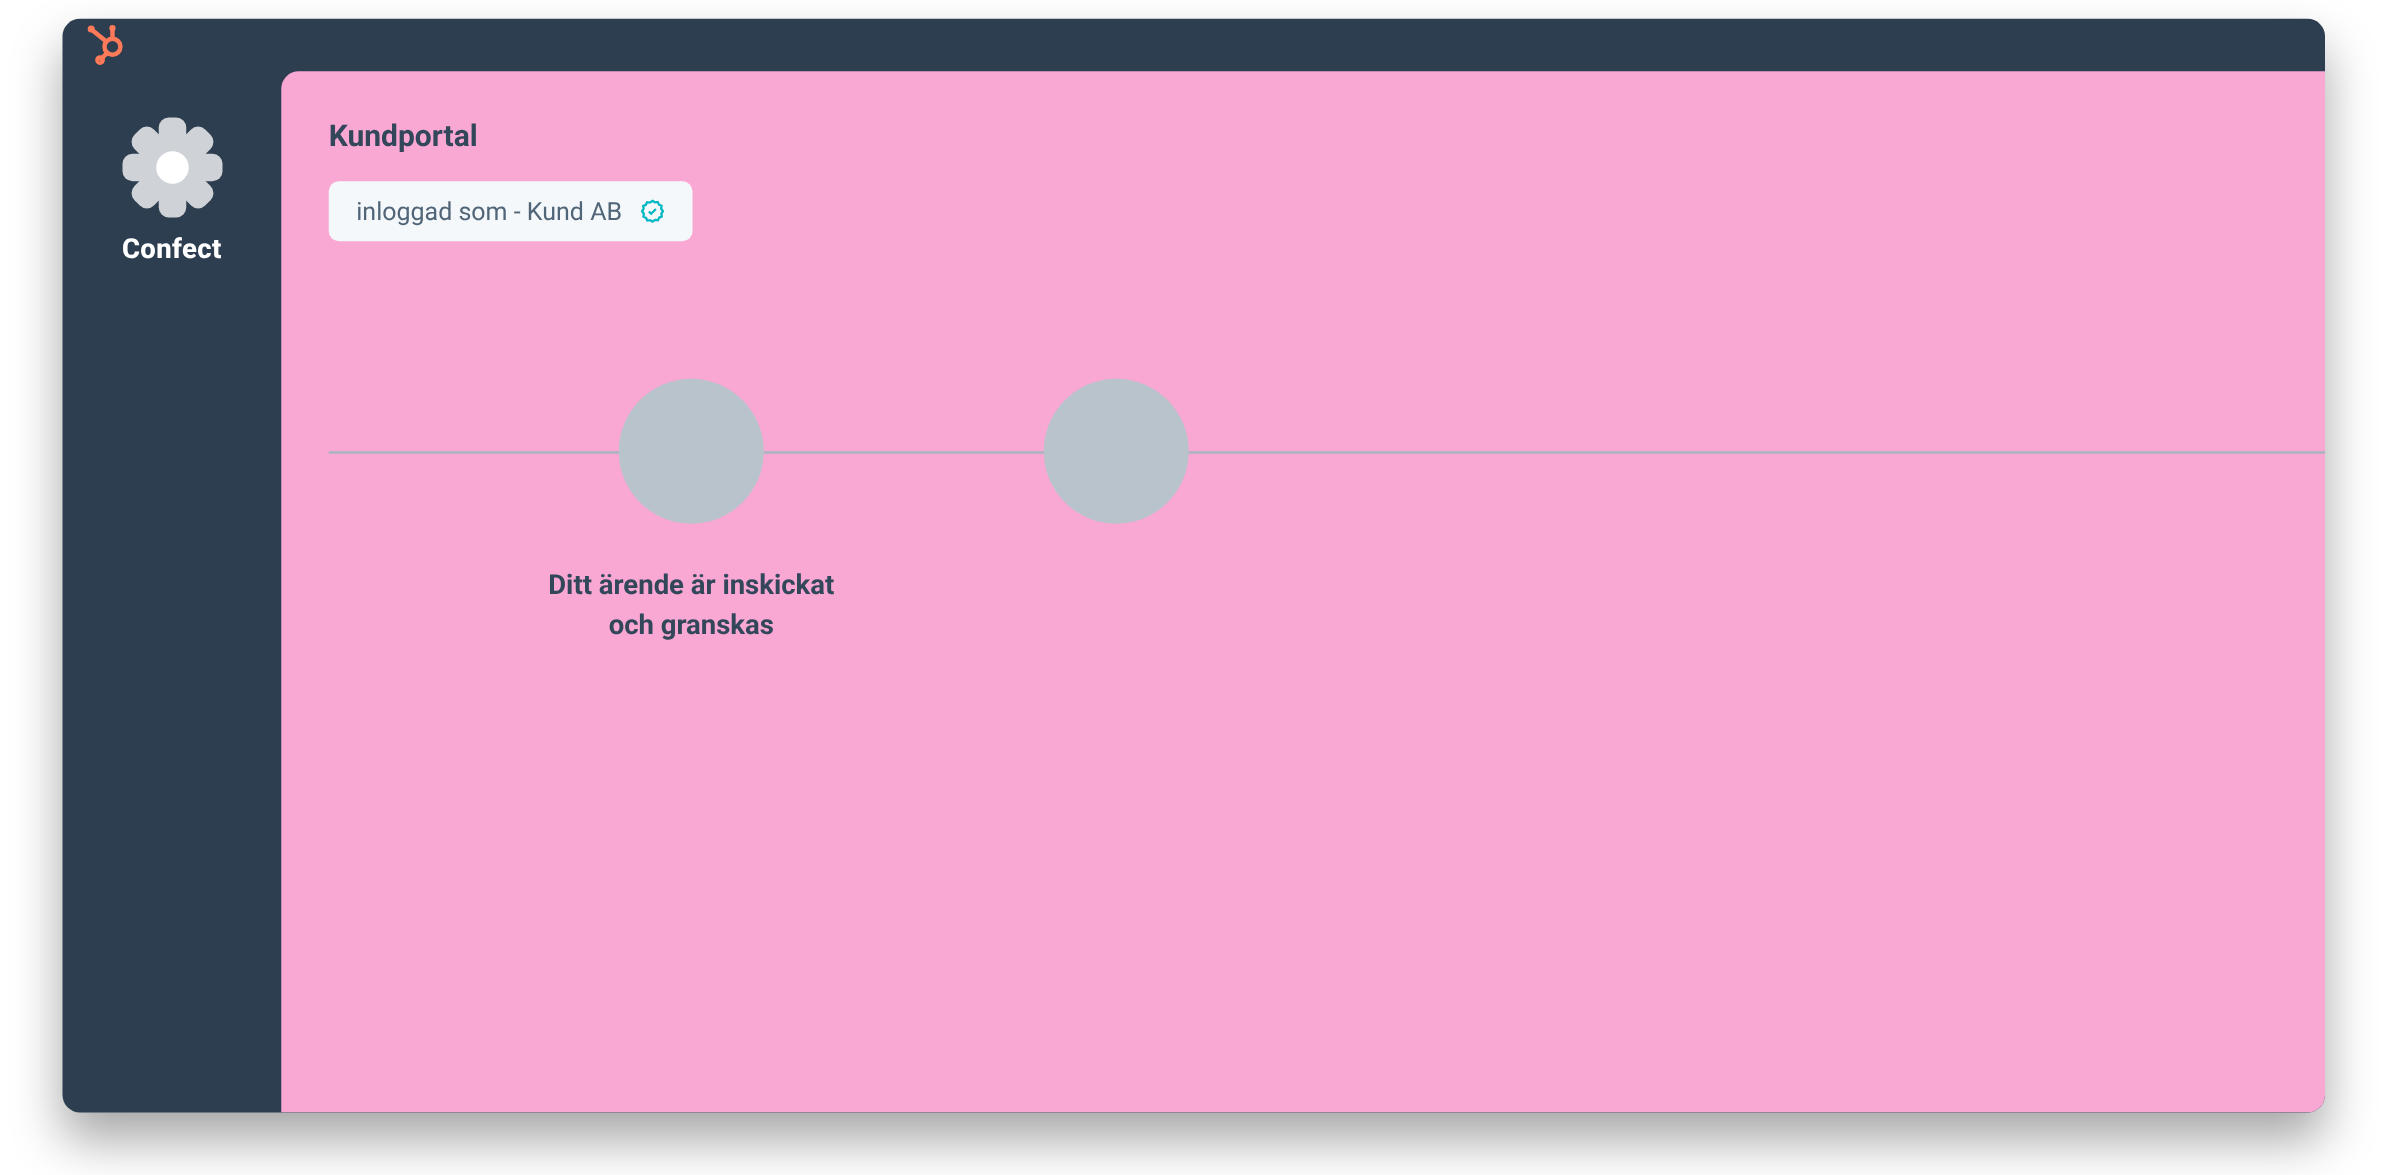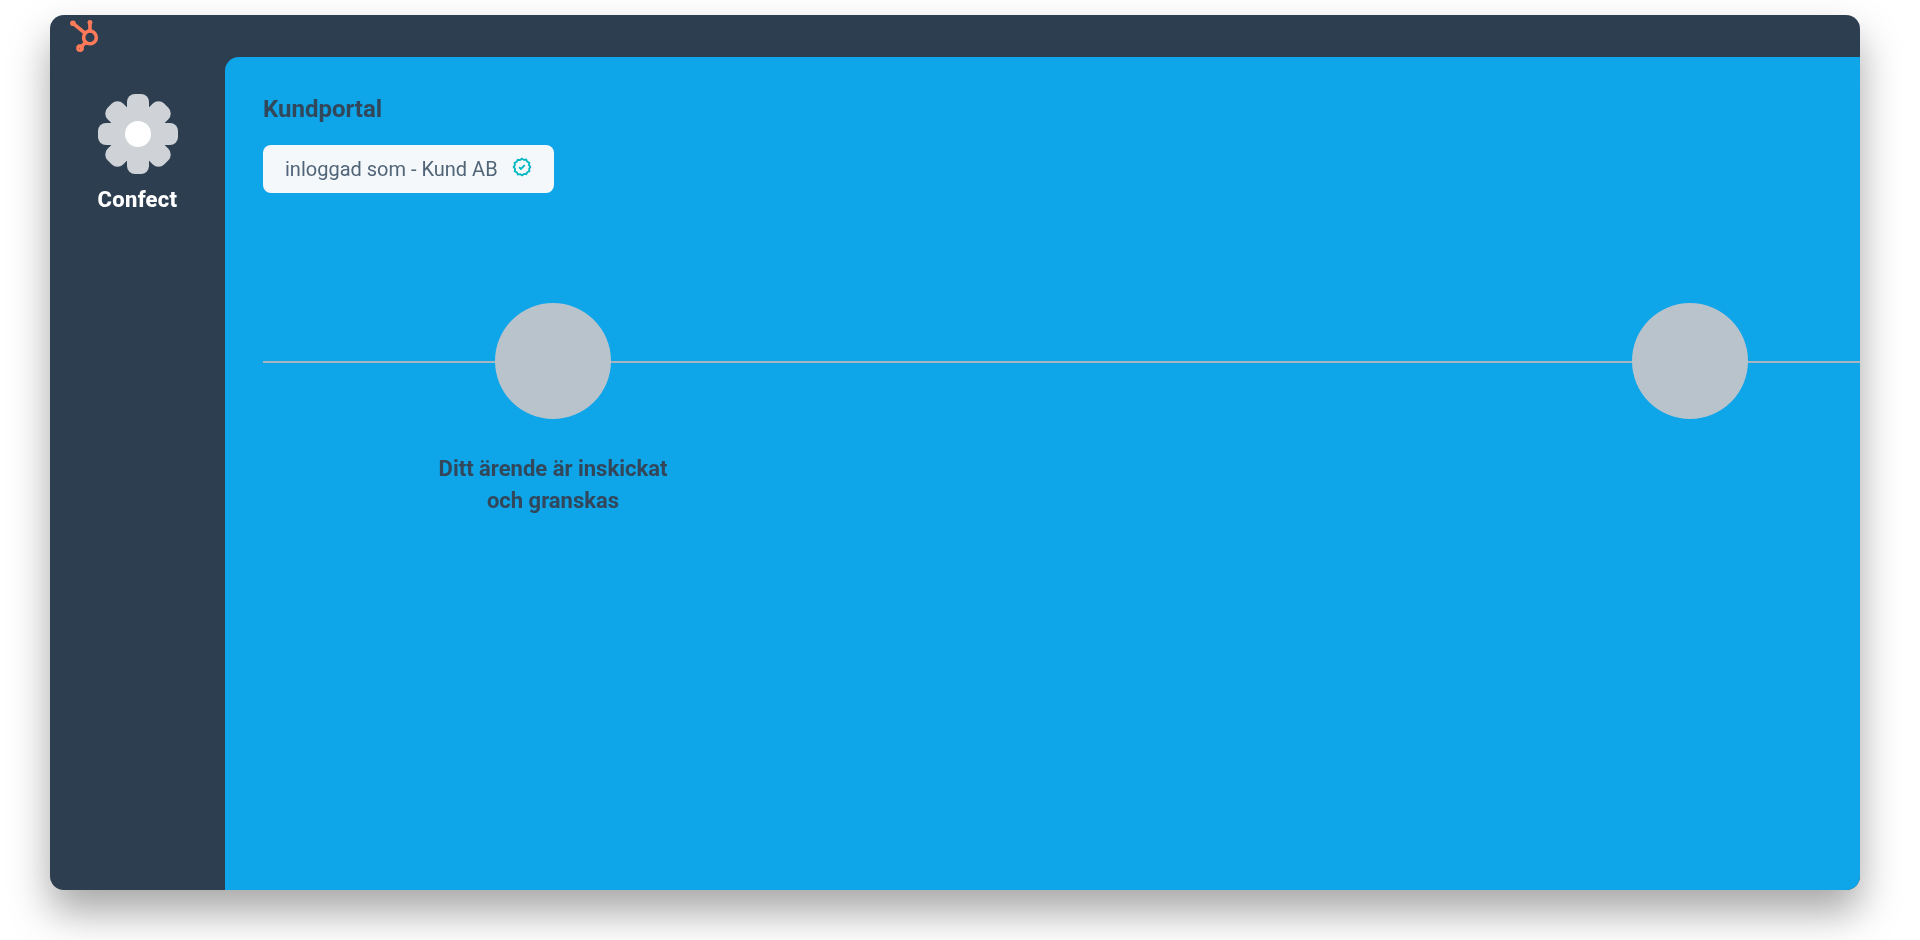--- a/index.html
+++ b/index.html
@@ -64,37 +64,38 @@
       margin-top: 14px;
       font-weight: 800;
       font-size: 22px;
       letter-spacing: 0.3px;
       color: #ffffff;
       filter: blur(0.3px);
     }
 
     .content {
       flex: 1;
-      background: #0ea5e9;
+      background: #f9a8d4;
       border-top-left-radius: 14px;
       padding: 38px 0 0 38px;
       overflow: hidden;
       position: relative;
     }
 
     .page-title {
       font-size: 24px;
       font-weight: 700;
       color: #33475b;
       filter: blur(0.3px);
       margin-bottom: 22px;
     }
 
     .chip {
       display: inline-flex;
+      align-items: center;
       gap: 14px;
       background: #f5f8fa;
       border-radius: 8px;
       padding: 12px 22px;
       filter: blur(0.3px);
     }
     .chip-text { font-size: 20px; color: #516578; }
     .verify-icon { width: 20px; height: 20px; color: #00b8c4; }
 
     .progress-wrap {
@@ -143,21 +144,20 @@
       line-height: 1.45;
       filter: blur(0.35px);
       padding: 0 6px;
       white-space: pre-line;
     }
 
     .steps-inner {
       position: relative;
       display: flex;
       padding-left: 120px;
-      justify-content: space-between;
     }
   </style>
 </head>
 <body>
 
 <div class="frame">
 
   <div class="topbar">
     <span class="hubspot-icon">
       <svg width="34" height="34" viewBox="0 0 48 48" fill="none">

